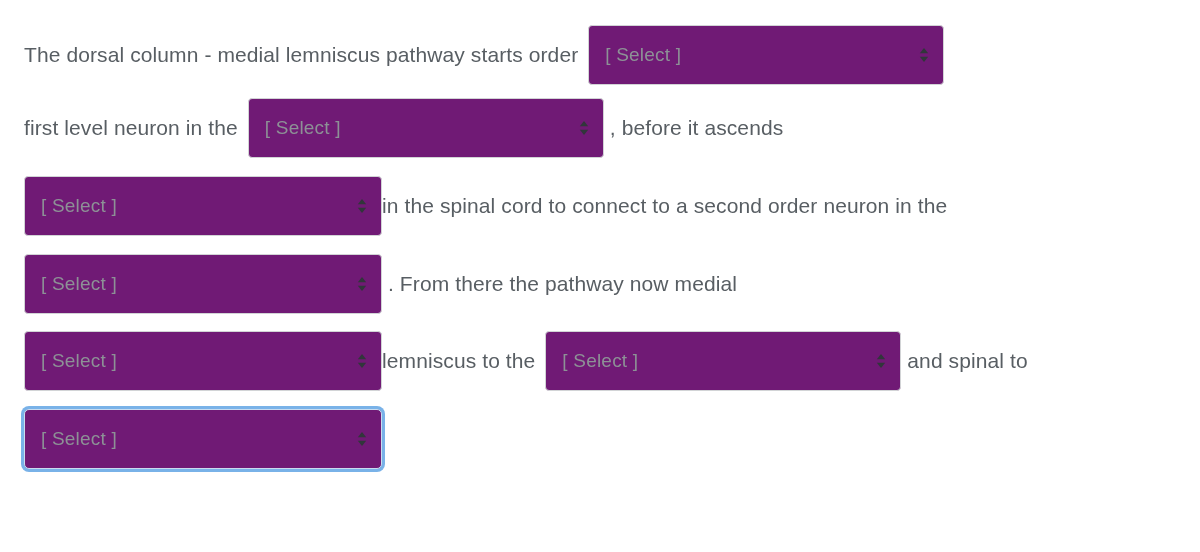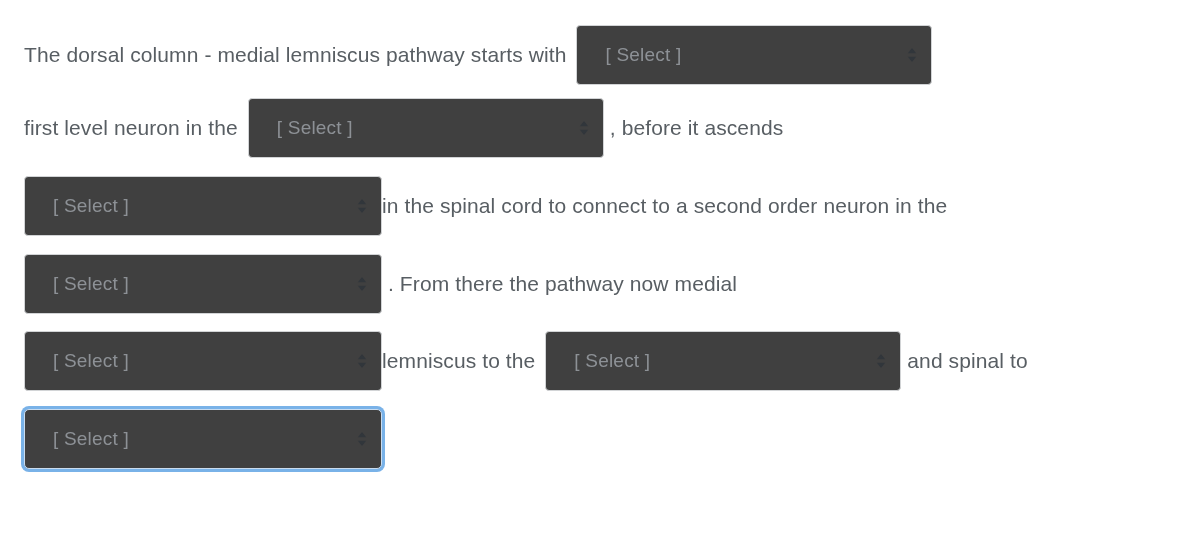--- a/index.html
+++ b/index.html
@@ -49,25 +49,25 @@
   .txt-before { margin-right: 10px; }
   .txt-after  { }
   .txt-tight-after { margin-left: 6px; }
 
   
   .select {
     position: relative;
     display: inline-flex;
     align-items: center;
     box-sizing: border-box;
-    background: #404040;
+    background: #701a75;
     border: 1px solid #d2d4d6;
     border-radius: 4px;
     height: 60px;
-    padding: 0 34px 0 28px;
+    padding: 0 34px 0 16px;
     vertical-align: middle;
     flex: none;
   }
 
   .select .placeholder {
     color: #8d9196;
     font-size: 19px;
     letter-spacing: 0.2px;
     white-space: nowrap;
     pointer-events: none;
@@ -99,21 +99,21 @@
   .w-row6 { width: 358px; }
 
   .line-1 .select { margin-left: 0; }
 </style>
 </head>
 <body>
 
 <div class="question-body">
 
   <div class="line line-1">
-    <span class="txt txt-before">The dorsal column - medial lemniscus pathway starts with</span>
+    <span class="txt txt-before">The dorsal column - medial lemniscus pathway starts order</span>
 
     <span class="select w-row1">
       <span class="placeholder">[ Select ]</span>
       <svg class="chev" viewBox="0 0 14 20" aria-hidden="true">
         <path d="M7 3 L11.2 8.2 L2.8 8.2 Z" fill="#31363b"></path>
         <path d="M7 17 L11.2 11.8 L2.8 11.8 Z" fill="#31363b"></path>
       </svg>
     </span>
 
   </div>

